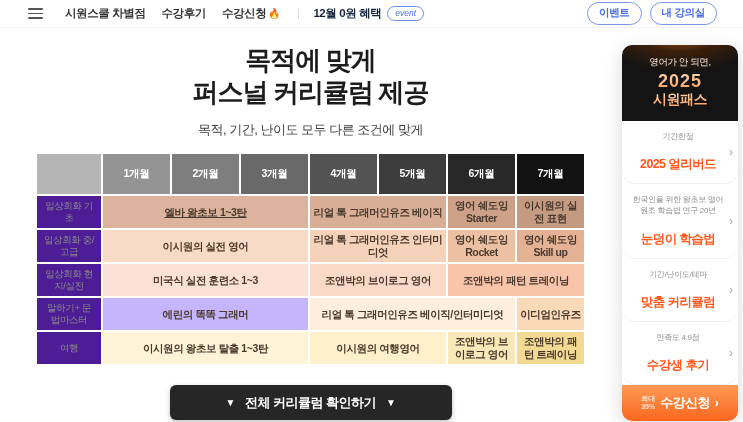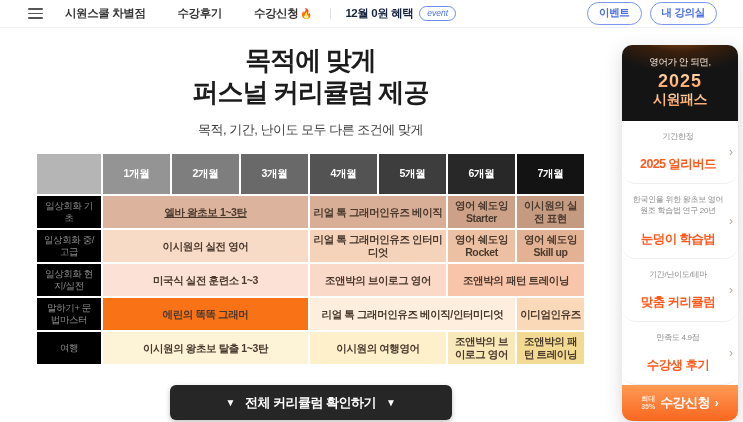--- a/index.html
+++ b/index.html
@@ -5,21 +5,21 @@
   * { margin:0; padding:0; box-sizing:border-box; }
   html,body { width:743px; height:422px; }
   body { font-family:"Liberation Sans", sans-serif; background:#fff; color:#222; }
   .page { position:relative; width:743px; height:422px; background:#fff; overflow:hidden; }
 
   
   .nav { position:absolute; top:0; left:0; right:0; height:28px; display:flex; align-items:center;
          padding:0 26px 0 28px; border-bottom:1px solid #f1f1f1; background:#fff; }
   .hamburger { width:15px; height:11px; display:flex; flex-direction:column; justify-content:space-between; cursor:pointer; margin-right:22px; }
   .hamburger i { display:block; height:1.6px; background:#555; border-radius:2px; }
-  .nav-menu { display:flex; align-items:center; gap:32px; }
+  .nav-menu { display:flex; align-items:center; gap:16px; }
   .nav-item { font-size:11.5px; font-weight:700; color:#333; letter-spacing:-0.4px; cursor:pointer; white-space:nowrap; }
   .flame { font-size:10px; margin-left:2px; color:#f96428; }
   .nav-divider { width:1px; height:11px; background:#ddd; margin:0 14px 0 18px; }
   .nav-promo { display:flex; align-items:center; gap:6px; cursor:pointer; }
   .promo-label { font-size:11.5px; font-weight:800; color:#15233f; letter-spacing:-0.4px; }
   .promo-badge { font-size:8.5px; font-style:italic; color:#4a74e8; border:1px solid #6b8cf0; border-radius:999px; padding:1px 7px 2px; line-height:1.2; }
   .nav-actions { margin-left:auto; display:flex; gap:8px; }
   .pill-btn { font-size:10.5px; font-weight:600; color:#4a6fe4; border:1px solid #7b95ef; background:#fff;
               border-radius:999px; padding:3px 11px 4px; cursor:pointer; letter-spacing:-0.3px; white-space:nowrap; }
 
@@ -27,21 +27,21 @@
   .content { position:absolute; left:35px; top:28px; width:551px; }
   .hero { text-align:center; margin-top:17px; }
   .hero-title { font-family:"Liberation Serif", serif; font-size:26px; line-height:1.22; font-weight:800; color:#1c1c1c; letter-spacing:-1px; }
   .hero-sub { margin-top:13px; font-size:13px; color:#3d3d3d; letter-spacing:-0.5px; }
 
   
   table.curr { margin-top:13px; width:551px; border-collapse:separate; border-spacing:2px; table-layout:fixed; background:#fff; }
   table.curr th, table.curr td { text-align:center; vertical-align:middle; overflow:hidden; }
   table.curr thead th { height:40px; font-size:10.5px; font-weight:700; color:#fff; letter-spacing:-0.3px; }
   table.curr thead th.corner { width:64px; }
-  table.curr th.rowlabel { background:#000000; font-size:9.5px; font-weight:400; color:#8a8a8a; line-height:1.35; padding:0 6px; letter-spacing:-0.4px; }
+  table.curr th.rowlabel { background:#4c1d95; font-size:9.5px; font-weight:400; color:#8a8a8a; line-height:1.35; padding:0 6px; letter-spacing:-0.4px; }
   table.curr tbody tr { height:32px; }
   table.curr td { font-size:10.5px; font-weight:600; color:#4a392d; line-height:1.3; padding:0 2px; letter-spacing:-0.4px; }
 
   
   .cta-btn { display:flex; align-items:center; justify-content:center; gap:10px; margin:19px auto 0;
              width:282px; height:35px; background:#262626; border:none; border-radius:6px; cursor:pointer;
              color:#fff; font-size:13px; font-weight:800; letter-spacing:-0.5px; box-shadow:0 2px 5px rgba(0,0,0,.25); }
   .cta-btn .arr { font-size:10px; }
 
   
@@ -129,21 +129,21 @@
             <td colspan="1" style="background: rgb(227, 178, 148);">영어 쉐도잉 Skill up</td>
           </tr>
           <tr>
             <th class="rowlabel">일상회화 현지/실전</th>
             <td colspan="3" style="background: rgb(252, 226, 214); margin-top: 17px;">미국식 실전 훈련소 1~3</td>
             <td colspan="2" style="background: rgb(251, 217, 200);">조앤박의 브이로그 영어</td>
             <td colspan="2" style="background: rgb(249, 197, 170);">조앤박의 패턴 트레이닝</td>
           </tr>
           <tr>
             <th class="rowlabel">말하기+ 문법마스터</th>
-            <td colspan="3" style="background: #f97316;">에린의 똑똑 그래머</td>
+            <td colspan="3" style="background: #c4b5fd;">에린의 똑똑 그래머</td>
             <td colspan="3" style="background: rgb(253, 238, 221);">리얼 톡 그래머인유즈 베이직/인터미디엇</td>
             <td colspan="1" style="background: rgb(250, 217, 184);">이디엄인유즈</td>
           </tr>
           <tr>
             <th class="rowlabel">여행</th>
             <td colspan="3" style="background: rgb(253, 244, 216);">이시원의 왕초보 탈출 1~3탄</td>
             <td colspan="2" style="background: rgb(253, 240, 203);">이시원의 여행영어</td>
             <td colspan="1" style="background: rgb(249, 232, 184);">조앤박의 브이로그 영어</td>
             <td colspan="1" style="background: rgb(243, 218, 147);">조앤박의 패턴 트레이닝</td>
           </tr>

